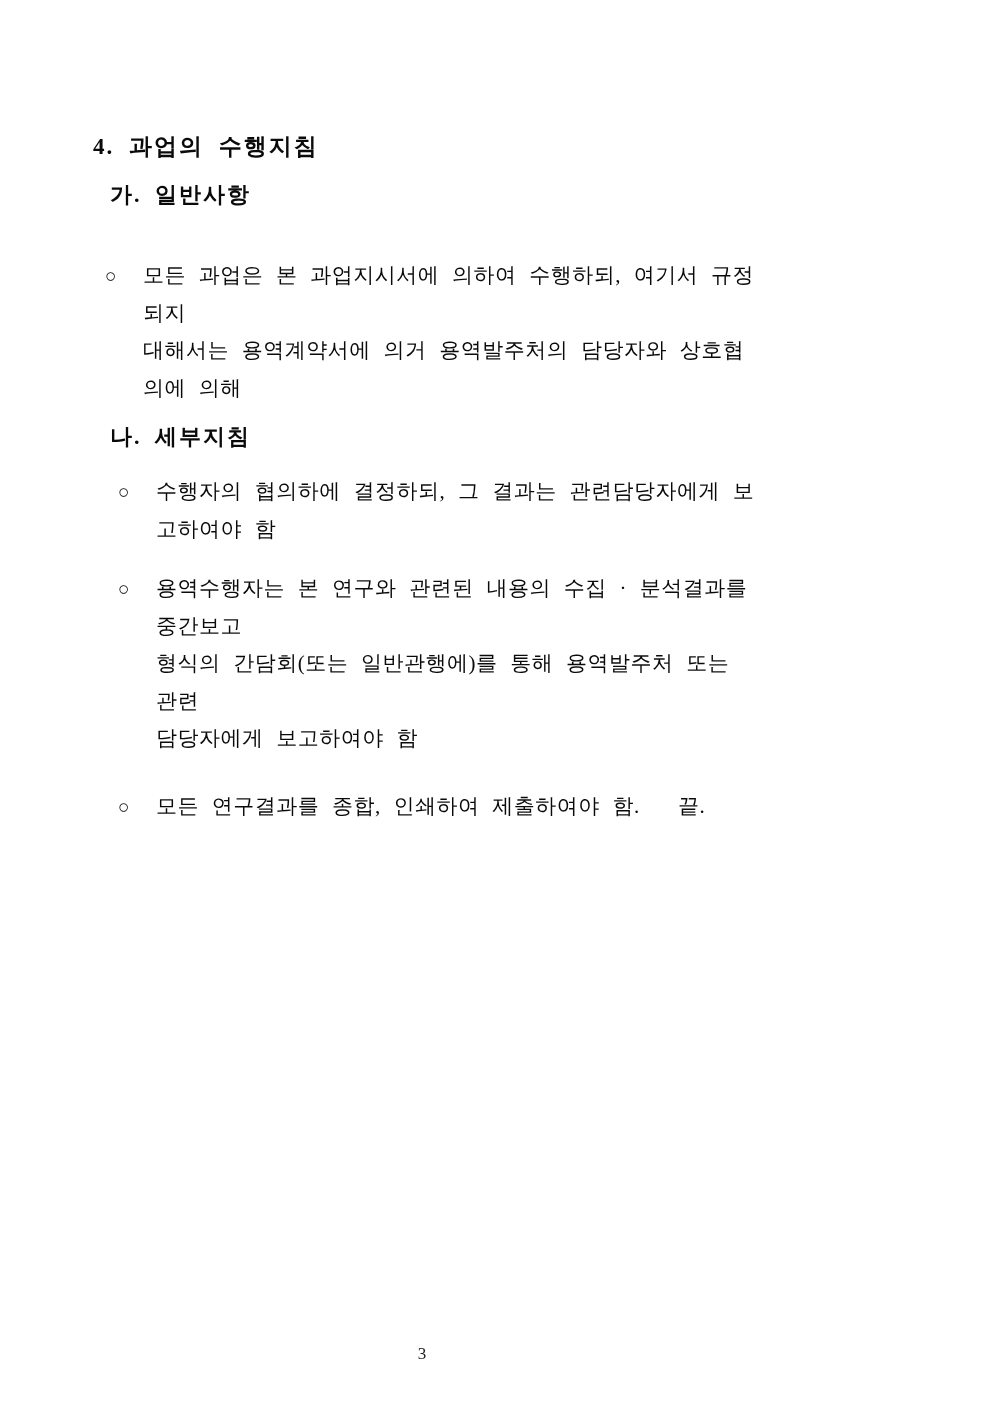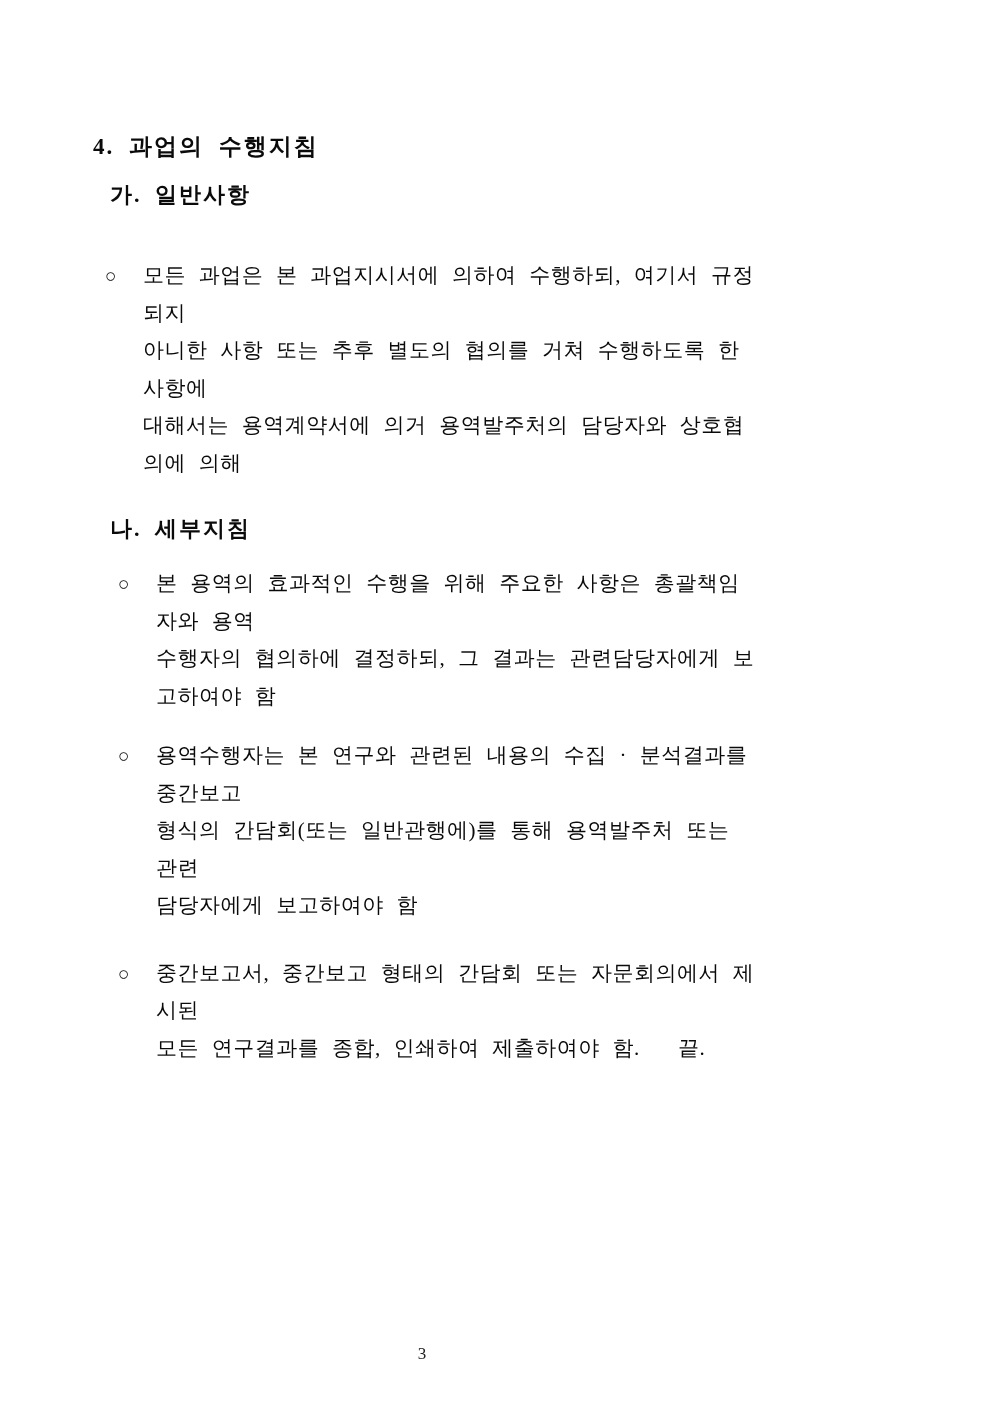--- a/index.html
+++ b/index.html
@@ -34,21 +34,21 @@
   .h-sub {
     font-size: 22px;
     font-weight: bold;
     letter-spacing: 2px;
     word-spacing: 6px;
     line-height: 28px;
     margin: 0;
     margin-left: 17px;
   }
   .h-sub.ga { margin-top: 20px; font-family: Liberation Serif, serif; }
-  .h-sub.na { margin-top: 33px; }
+  .h-sub.na { margin-top: 16px; }
   .h-main.sec5 { margin-top: 74px; }
 
   .bullet {
     display: flex;
     align-items: flex-start;
     font-size: 21px;
     letter-spacing: 0.5px;
   }
   .bullet.indent1 { margin-left: 12px; }
   .bullet.indent2 { margin-left: 25px; }
@@ -86,49 +86,46 @@
   <div class="content">
 
     <h1 class="h-main">4. 과업의 수행지침</h1>
 
     <h2 class="h-sub ga">가. 일반사항</h2>
 
     <div class="bullet indent1 gap-lg">
       <span class="marker">○</span>
       <div class="lines">
         <div class="line">모든 과업은 본 과업지시서에 의하여 수행하되, 여기서 규정되지</div>
-        <div class="line">아니한 사항 또는 추후 별도의 협의를 거쳐 수행하도록 한 사항에</div>
         <div class="line">대해서는 용역계약서에 의거 용역발주처의 담당자와 상호협의에 의해</div>
       </div>
     </div>
 
     <h2 class="h-sub na">나. 세부지침</h2>
 
     <div class="bullet indent2 gap-sm">
       <span class="marker">○</span>
       <div class="lines">
-        <div class="line">본 용역의 효과적인 수행을 위해 주요한 사항은 총괄책임자와 용역</div>
         <div class="line">수행자의 협의하에 결정하되, 그 결과는 관련담당자에게 보고하여야 함</div>
       </div>
     </div>
 
     <div class="bullet indent2 gap-sm">
       <span class="marker">○</span>
       <div class="lines">
         <div class="line">용역수행자는 본 연구와 관련된 내용의 수집 · 분석결과를 중간보고</div>
         <div class="line">형식의 간담회(또는 일반관행에)를 통해 용역발주처 또는 관련</div>
         <div class="line">담당자에게 보고하여야 함</div>
       </div>
     </div>
 
 
     <div class="bullet indent2 gap-md">
       <span class="marker">○</span>
       <div class="lines">
-        <div class="line">중간보고서, 중간보고 형태의 간담회 또는 자문회의에서 제시된</div>
         <div class="line">모든 연구결과를 종합, 인쇄하여 제출하여야 함.   끝.</div>
       </div>
     </div>
 
   </div>
 
   <div class="page-number">3</div>
 </div>
 
 </body></html>

